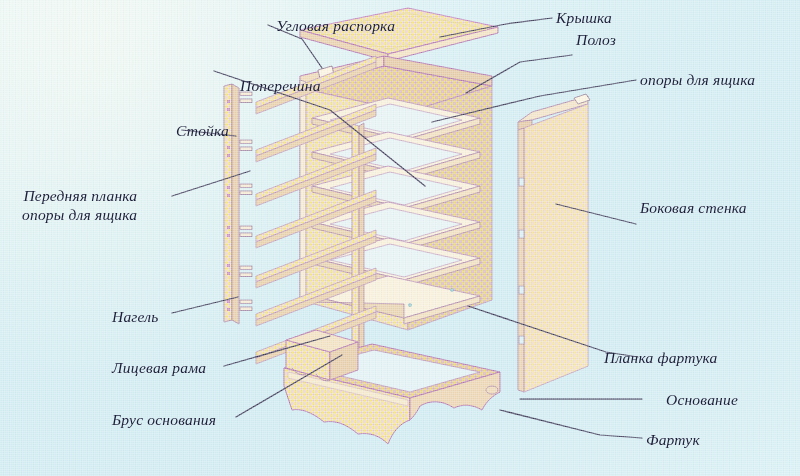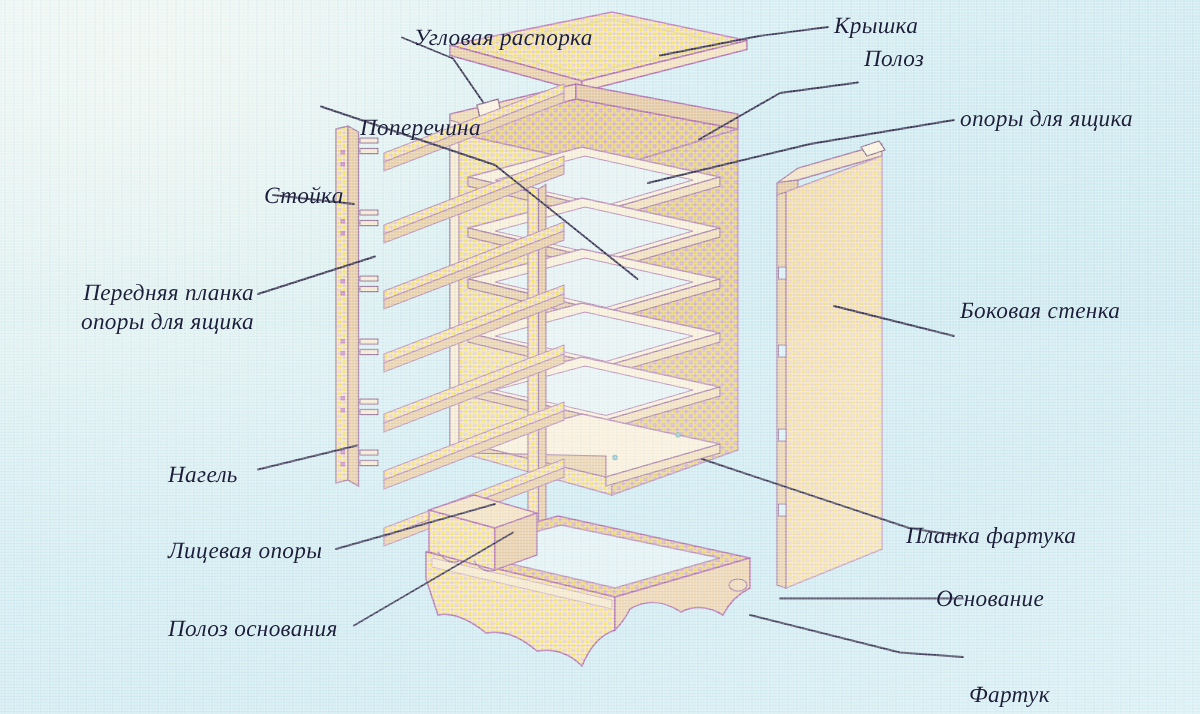--- a/index.html
+++ b/index.html
@@ -259,49 +259,49 @@
   <div id="labels">
       <div class="lbl l" style="left: 276px; top: 16px;">
         <span>Угловая распорка</span>
       </div>
       <div class="lbl l" style="left: 208px; top: 76px; margin-left: 32px;">
         <span>Поперечина</span>
       </div>
       <div class="lbl l" style="left: 176px; top: 121px; text-align: right;">
         <span>Стойка</span>
       </div>
-      <div class="lbl l" style="left: 22px; top: 186px; margin-left: 32px;">
+      <div class="lbl l" style="left: 22px; top: 186px;">
         <span>Передняя планка</span>
         <span>опоры для ящика</span>
       </div>
       <div class="lbl l" style="left: 112px; top: 307px;">
         <span>Нагель</span>
       </div>
       <div class="lbl l" style="left: 112px; top: 358px;">
-        <span>Лицевая опоры</span>
+        <span>Лицевая рама</span>
       </div>
       <div class="lbl l" style="left: 112px; top: 410px;">
-        <span>Полоз основания</span>
+        <span>Брус основания</span>
       </div>
       <div class="lbl r" style="left: 556px; top: 8px;">
         <span>Крышка</span>
       </div>
       <div class="lbl r" style="left: 576px; top: 30px;">
         <span>Полоз</span>
       </div>
       <div class="lbl r" style="left: 640px; top: 70px;">
         <span>опоры для ящика</span>
       </div>
       <div class="lbl r" style="left: 640px; top: 198px; font-family: Liberation Serif, serif;">
         <span>Боковая стенка</span>
       </div>
       <div class="lbl r" style="left: 604px; top: 348px;">
         <span>Планка фартука</span>
       </div>
-      <div class="lbl r" style="left: 624px; top: 390px;">
+      <div class="lbl r" style="left: 666px; top: 390px;">
         <span>Основание</span>
       </div>
-      <div class="lbl r" style="left: 646px; top: 430px; margin-top: 24px;">
+      <div class="lbl r" style="left: 646px; top: 430px;">
         <span>Фартук</span>
       </div>
     </div>
 
 </div>
 
 </body></html>

